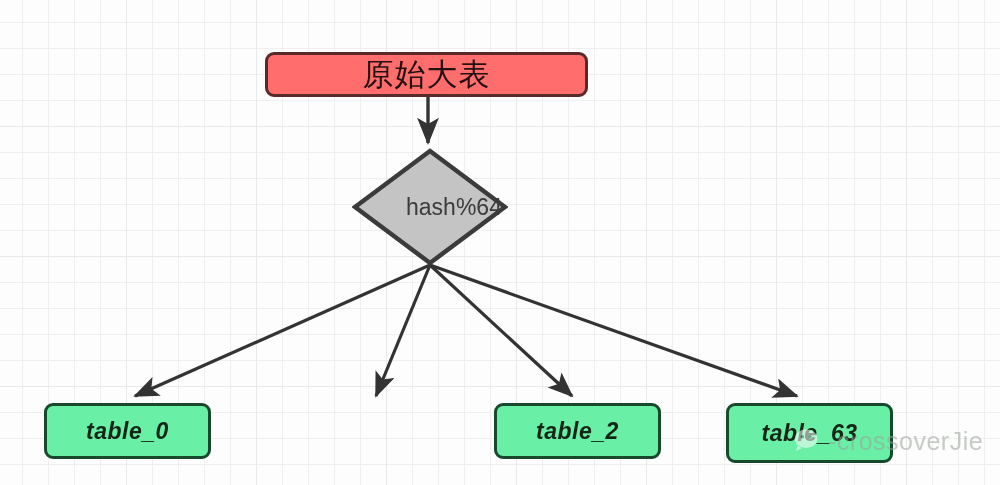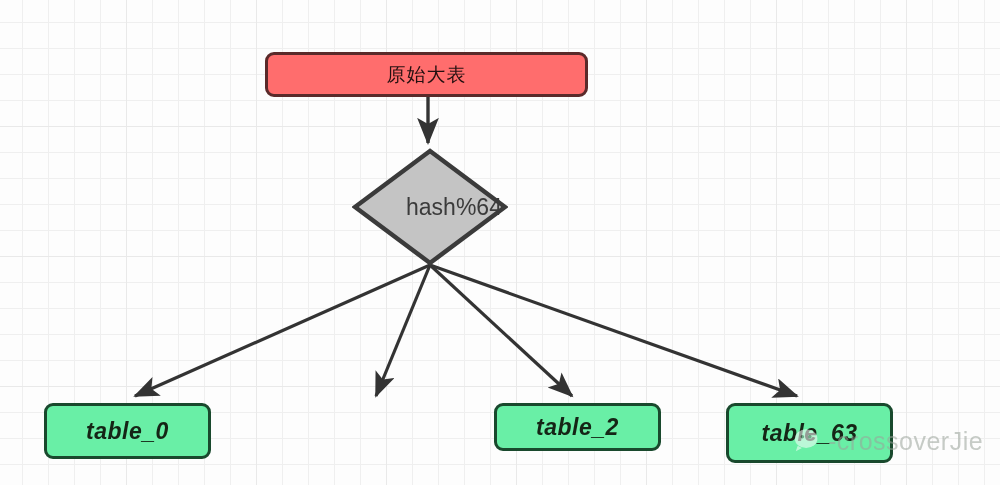--- a/index.html
+++ b/index.html
@@ -43,21 +43,21 @@
   }
   .box {
     border-radius: 9px;
   }
   .node-root {
     background: #ff6d6d;
     border: 3px solid #5a2a2a;
   }
   .node-root .node-label {
     color: #231010;
-    font-size: 19px;
+    font-size: 31px;
     font-weight: 400;
     letter-spacing: 1px;
   }
   .node-table {
     background: #69efa6;
     border: 3px solid #19492d;
   }
   .node-table .node-label {
     color: #152516;
     font-size: 23px;
@@ -138,21 +138,21 @@
       <polygon points="78,3 153,59 78,115 3,59" fill="#c4c4c4" stroke="#3b3b3b" stroke-width="4.5" stroke-linejoin="miter"></polygon>
     </svg>
     <span class="node-label">hash%64</span>
   </div>
 
   <div class="node box node-table" style="left:44px; top:403px; width:167px; height:56px;">
     <span class="node-label">table_0</span>
   </div>
 
 
-  <div class="node box node-table" style="left:494px; top:403px; width:167px; height:48px;">
+  <div class="node box node-table" style="left:494px; top:403px; width:167px; height:56px;">
     <span class="node-label">table_2</span>
   </div>
 
   <div class="node box node-table" style="left:726px; top:403px; width:167px; height:60px;">
     <span class="node-label">table_63</span>
   </div>
 
   <div class="watermark" style="left:793px; top:426px;">
     <svg class="wechat-icon" viewBox="0 0 32 32" xmlns="http://www.w3.org/2000/svg">
       <ellipse cx="14" cy="13.5" rx="12" ry="10" fill="#ffffff"></ellipse>

